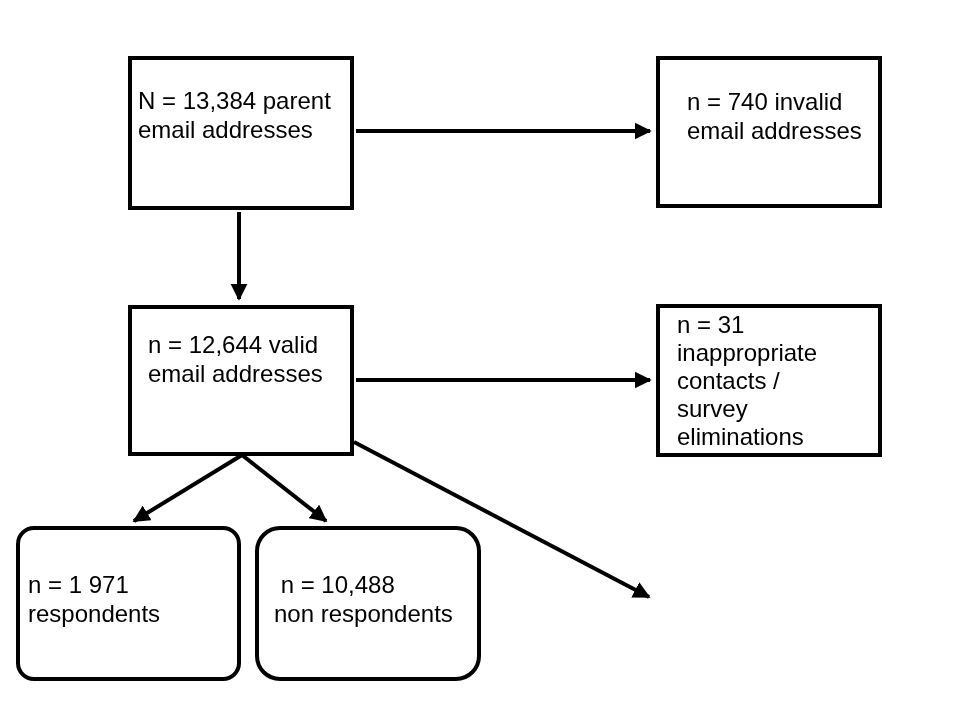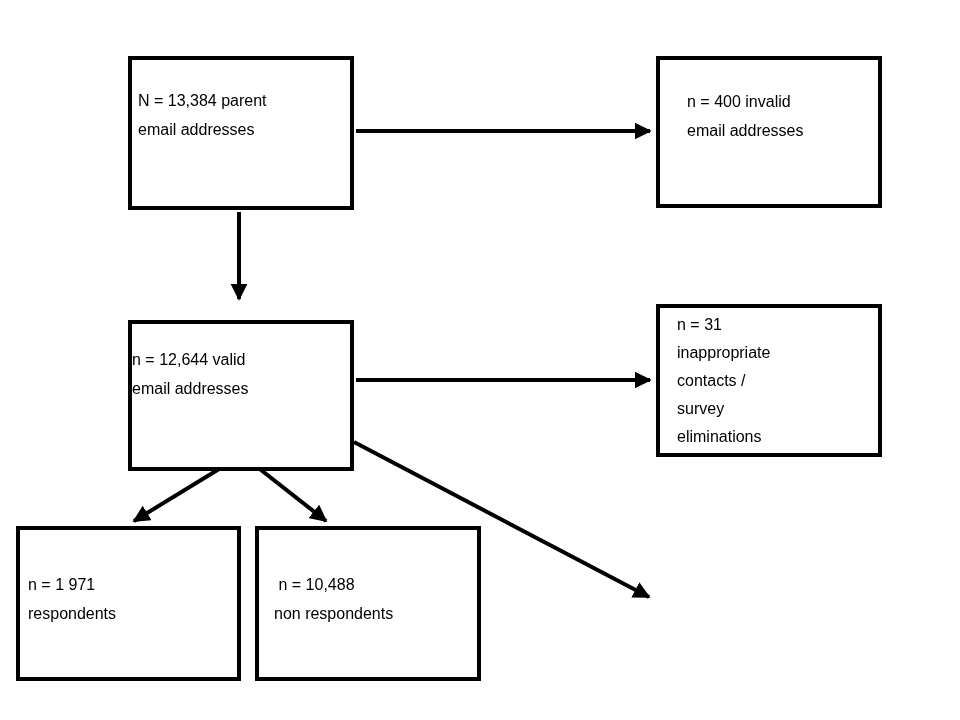--- a/index.html
+++ b/index.html
@@ -29,32 +29,32 @@
   }
   .box {
     position: absolute;
     box-sizing: border-box;
     border: 4px solid #000000;
     background: #ffffff;
   }
   .box-text {
     display: block;
     white-space: pre-wrap;
-    font-size: 16px;
+    font-size: 24px;
     line-height: 29px;
     letter-spacing: 0px;
   }
   
   #b-parent        { left: 128px; top:  56px; width: 226px; height: 154px; padding: 26px 4px 0 6px;  }
   #b-invalid       { left: 656px; top:  56px; width: 226px; height: 152px; padding: 27px 4px 0 27px; }
-  #b-valid         { left: 128px; top: 305px; width: 226px; height: 151px; padding: 21px 4px 0 0; margin-top: 15px; }
+  #b-valid         { left: 128px; top: 305px; width: 226px; height: 151px; padding: 21px 4px 0 16px; }
   #b-inappropriate { left: 656px; top: 304px; width: 226px; height: 153px; padding:  3px 4px 0 17px; }
   #b-inappropriate .box-text { line-height: 28px; }
-  #b-respondents   { left:  16px; top: 526px; width: 225px; height: 155px; padding: 40px 4px 0 8px;  }
-  #b-nonresp       { left: 255px; top: 526px; width: 226px; height: 155px; padding: 40px 3px 0 15px; }
+  #b-respondents   { left:  16px; top: 526px; width: 225px; height: 155px; padding: 40px 4px 0 8px; border-radius: 18px;  }
+  #b-nonresp       { left: 255px; top: 526px; width: 226px; height: 155px; padding: 40px 3px 0 15px; border-radius: 25px; }
   #b-optout        { left: 656px; top: 526px; width: 226px; height: 156px; padding: 34px 4px 0 17px; }
 </style>
 </head>
 <body>
 
 <div class="canvas">
 
   <svg class="arrow-layer" viewBox="0 0 960 720" xmlns="http://www.w3.org/2000/svg">
     <defs>
       <marker id="ah" viewBox="0 0 10 10" refX="9" refY="5" markerWidth="4.3" markerHeight="4.3" orient="auto">
@@ -68,21 +68,21 @@
     <line x1="242" y1="455" x2="326" y2="521" marker-end="url(#ah)"></line>
     <line x1="354" y1="442" x2="649" y2="597" marker-end="url(#ah)"></line>
   </svg>
 
   <div class="box" id="b-parent">
     <span class="box-text">N = 13,384 parent
 email addresses</span>
   </div>
 
   <div class="box" id="b-invalid">
-    <span class="box-text">n = 400 invalid
+    <span class="box-text">n = 740 invalid
 email addresses</span>
   </div>
 
   <div class="box" id="b-valid">
     <span class="box-text">n = 12,644 valid
 email addresses</span>
   </div>
 
   <div class="box" id="b-inappropriate">
     <span class="box-text">n = 31

